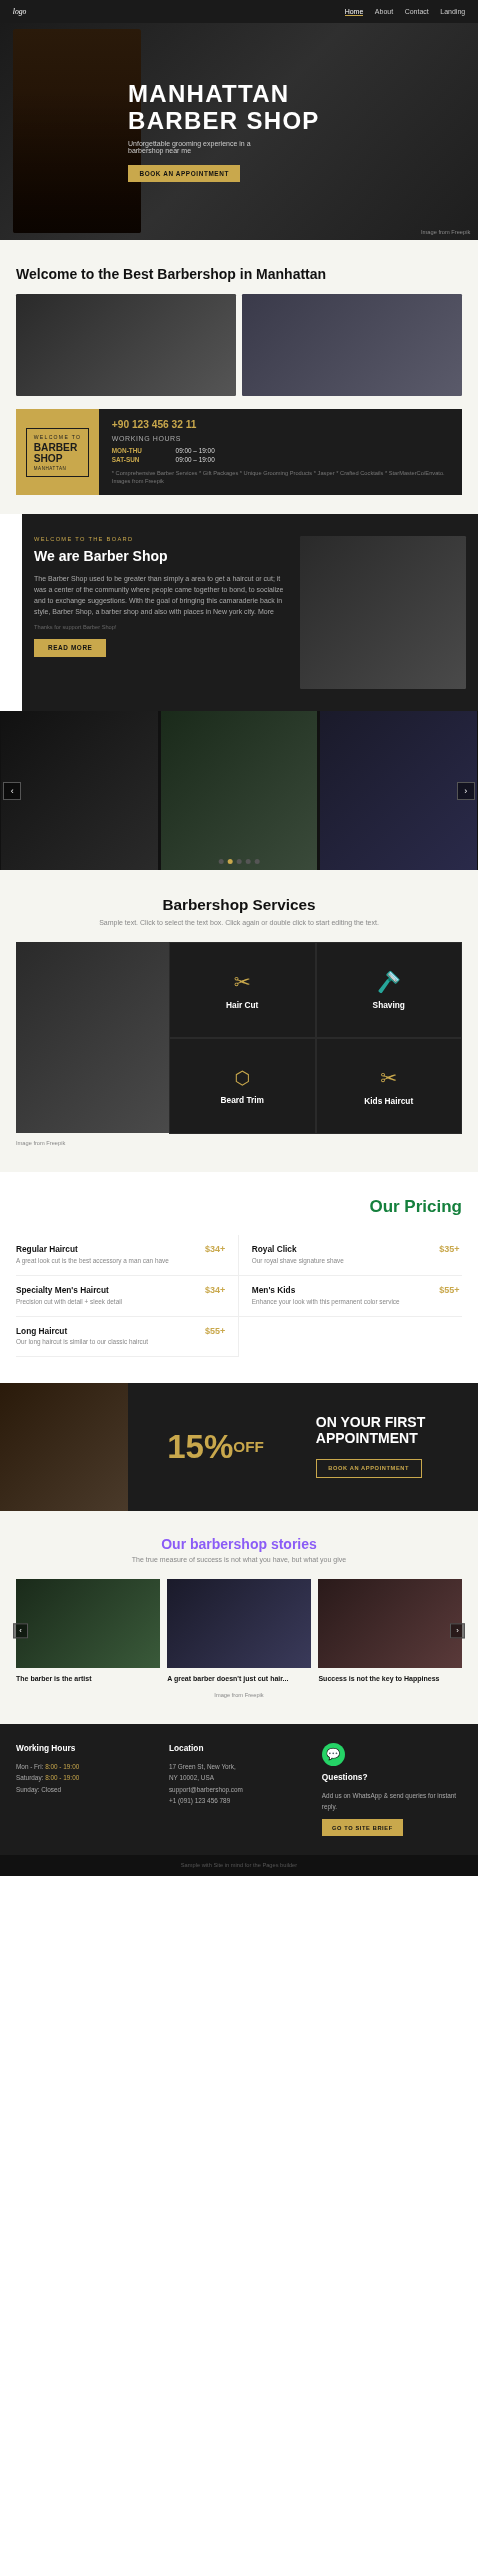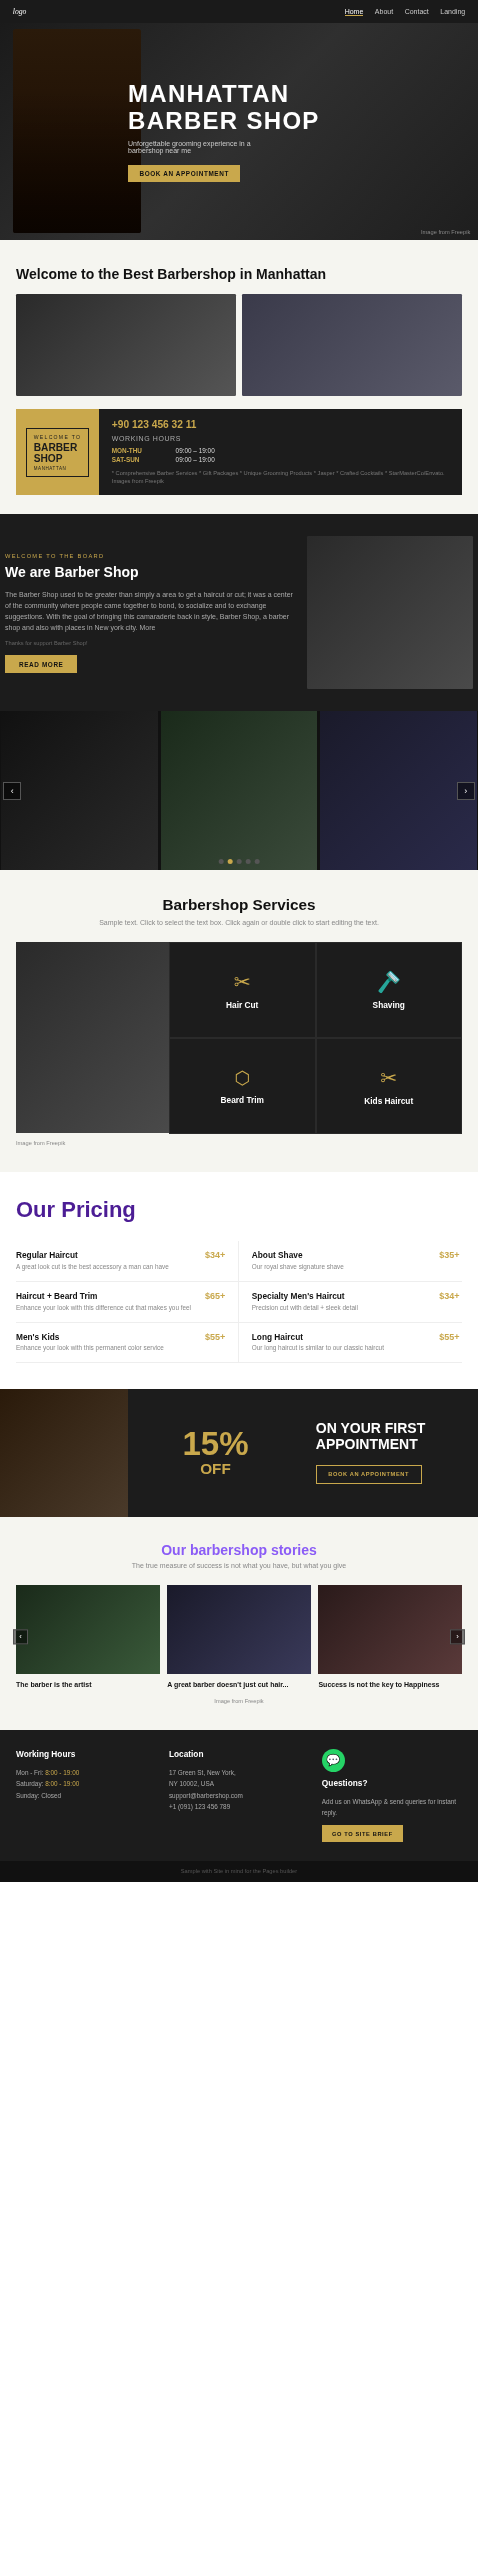--- a/index.html
+++ b/index.html
@@ -137,24 +137,25 @@
     .hours-day { font-size: 6.4px; color: #c9a84c; font-family: Arial, sans-serif; font-weight: bold; min-width: 51px; }
     .hours-time { font-size: 6.4px; color: #ddd; font-family: Arial, sans-serif; }
     .hours-note {
       font-size: 5.7px; color: #777; margin-top: 6.4px; font-family: Arial, sans-serif;
       line-height: 1.4;
     }
 
     
     .about-section {
       background: #1c1c1c;
-      padding: 22px 5px;
+      padding: 22px 12px;
       display: flex;
       gap: 12.8px;
-      align-items: center;
+      align-items: flex-start;
+      margin-left: 22px;
     }
     .about-text { flex: 1; }
     .about-label {
       font-size: 5.7px; color: #c9a84c; text-transform: uppercase; letter-spacing: 1.3px;
       font-family: Arial, sans-serif; margin-bottom: 5.1px;
     }
     .about-text h2 {
       font-size: 14px; color: #fff; font-family: Arial, sans-serif;
       font-weight: bold; margin-bottom: 9px;
     }
@@ -255,21 +256,21 @@
       text-align: left; font-size: 5.7px; color: #888; margin-top: 6.4px;
       font-family: Arial, sans-serif;
     }
 
     
     .pricing-section {
       padding: 25.5px 16px;
       background: #fff;
     }
     .pricing-section h2 {
-      text-align: left; font-size: 22px; font-weight: bold; color: #4c1d95;
+      text-align: right; font-size: 17px; font-weight: bold; color: #15803d;
       font-family: Arial, sans-serif; margin-bottom: 18px;
     }
     .pricing-grid {
       display: grid; grid-template-columns: 1fr 1fr; gap: 0;
     }
     .pricing-item {
       padding: 9px 2.6px 9px 0;
       border-bottom: 0.6px solid #eee;
     }
     .pricing-item:nth-child(odd) { padding-right: 12.8px; border-right: 0.6px solid #eee; }
@@ -295,21 +296,21 @@
       background: #1c1c1c;
       display: flex;
       height: 128px;
     }
     .promo-photo {
       width: 128px; height: 128px;
       background: linear-gradient(135deg, #2a1a0a, #4a3a2a);
       flex-shrink: 0;
     }
     .promo-content {
-      flex: 1; display: flex; flex-direction: column;
+      flex: 1; display: flex; flex-direction: row;
       align-items: center; justify-content: center;
       padding: 12.8px;
     }
     .promo-percent {
       font-size: 33px; font-weight: 900; color: #c9a84c;
       font-family: Arial Black, sans-serif; line-height: 1;
     }
     .promo-off {
       font-size: 15.3px; font-weight: 900; color: #c9a84c;
       font-family: Arial Black, sans-serif;
@@ -530,33 +531,26 @@
       <div class="pricing-name-row">
         <span class="pricing-name">Regular Haircut</span>
         <span class="pricing-price">$34+</span>
       </div>
       <div class="pricing-desc">A great look cut is the best accessory a man can have</div>
     </div>
 
 
     <div class="pricing-item">
       <div class="pricing-name-row">
-        <span class="pricing-name">About Shave</span>
+        <span class="pricing-name">Royal Click</span>
         <span class="pricing-price">$35+</span>
       </div>
       <div class="pricing-desc">Our royal shave signature shave</div>
     </div>
 
-    <div class="pricing-item">
-      <div class="pricing-name-row">
-        <span class="pricing-name">Haircut + Beard Trim</span>
-        <span class="pricing-price">$65+</span>
-      </div>
-      <div class="pricing-desc">Enhance your look with this difference cut that makes you feel</div>
-    </div>
 
     <div class="pricing-item">
       <div class="pricing-name-row">
         <span class="pricing-name">Specialty Men's Haircut</span>
         <span class="pricing-price">$34+</span>
       </div>
       <div class="pricing-desc">Precision cut with detail + sleek detail</div>
     </div>
 
     <div class="pricing-item">

